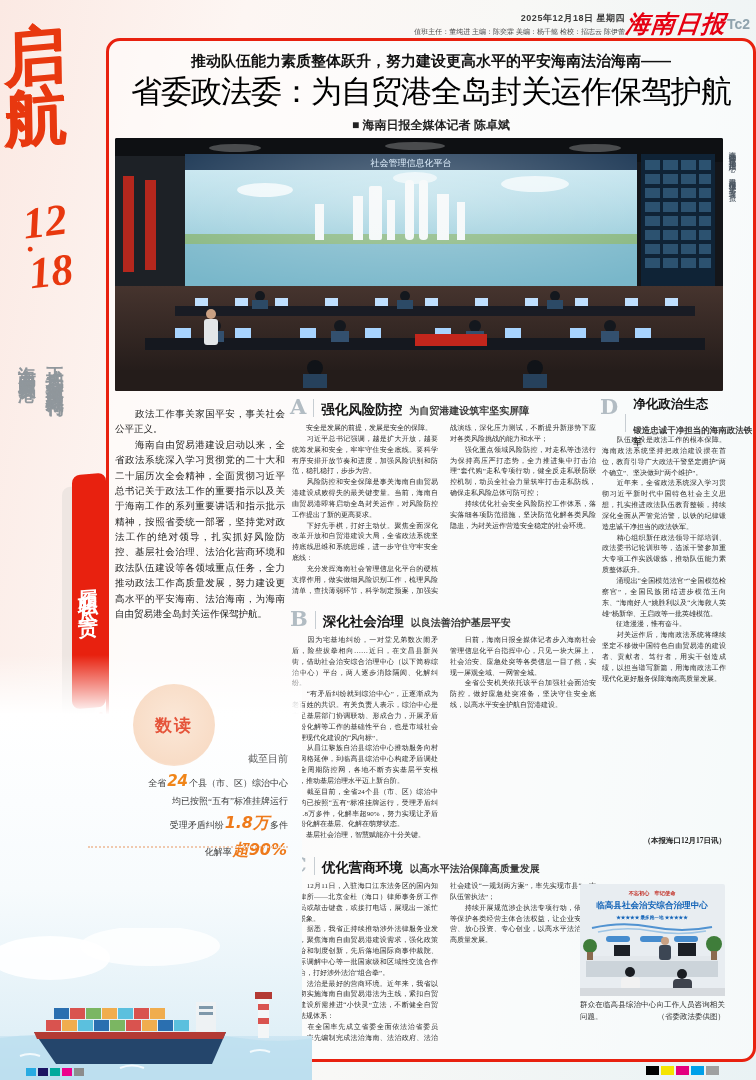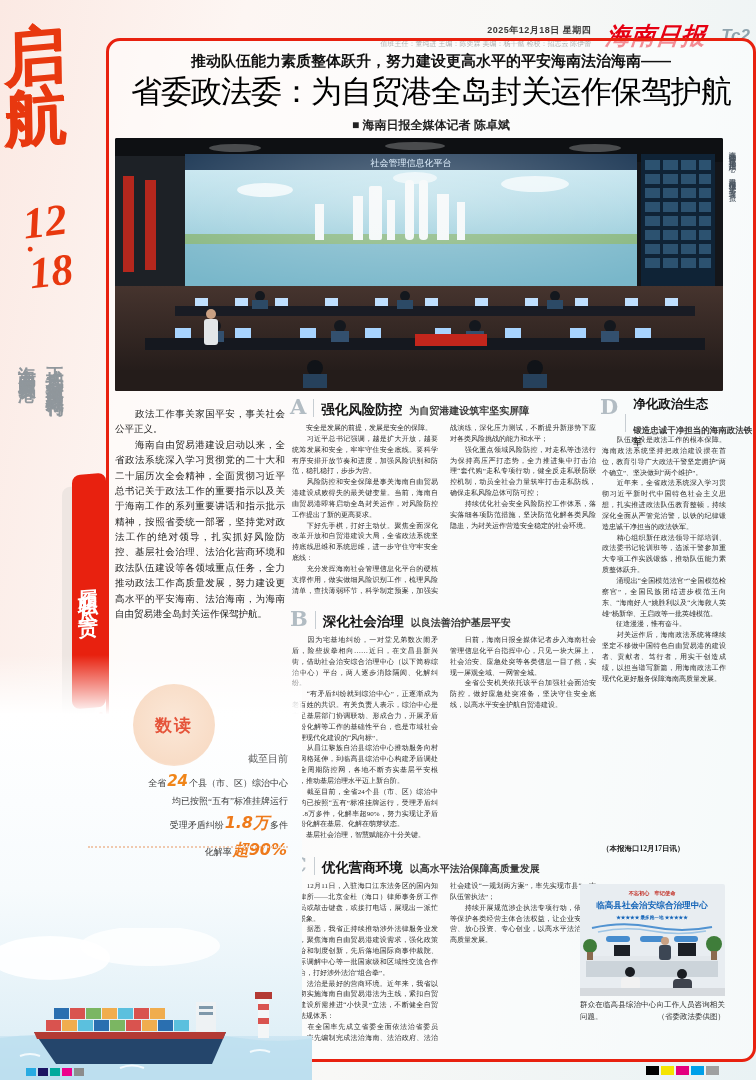--- a/index.html
+++ b/index.html
@@ -2,27 +2,27 @@
 <html><head>
 <meta charset="utf-8">
 <style>
   html,body{margin:0;padding:0;}
   body{background:#e9e9e9;font-family:"Liberation Sans",sans-serif;}
   .page{position:relative;width:756px;height:1080px;margin:0 auto;overflow:hidden;
         background:linear-gradient(100deg,#fbe9e3 0%,#fdf6f3 26%,#f8f8f6 55%,#e9f2f4 100%);}
   .abs{position:absolute;}
 
   
-  .hdr{top:20px;right:6px;display:flex;align-items:center;gap:15px;}
+  .hdr{top:8px;right:6px;display:flex;align-items:center;gap:1px;}
   .hdr-meta{display:flex;flex-direction:column;align-items:flex-end;gap:2px;}
   .hdr-date{font-size:9px;font-weight:bold;color:#3a3a3a;letter-spacing:.5px;}
   .hdr-staff{font-size:7px;color:#4a4a4a;}
   .masthead{font-family:"Liberation Serif",serif;font-size:24px;font-weight:900;color:#e60012;
             font-style:italic;letter-spacing:1px;transform:skewX(-6deg);}
-  .pageno{font-size:17px;font-weight:900;color:#8fa3ad;font-style:italic;}
+  .pageno{font-size:14px;font-weight:900;color:#8fa3ad;}
 
   
   .callig{left:4px;top:26px;color:#e8380f;font-family:"Liberation Serif",serif;
           font-weight:900;font-size:62px;line-height:.98;transform:rotate(-5deg) skewX(-4deg);
           text-shadow:1px 1px 0 #e8380f;}
   .bigdate{left:26px;top:206px;color:#e8380f;font-weight:900;font-style:italic;
            font-size:44px;line-height:.72;transform:rotate(-7deg);font-family:"Liberation Serif",serif;}
   .bigdate .dot{font-size:30px;line-height:.6;}
   .vnotes{left:12px;top:352px;height:336px;writing-mode:vertical-rl;
           font-size:18px;font-weight:700;color:#90979c;letter-spacing:3px;line-height:1.55;}
@@ -59,22 +59,22 @@
   .sec-body{column-count:2;column-gap:12px;column-fill:auto;font-size:7px;line-height:1.55;
             color:#2c2c2c;overflow:hidden;}
   .secA-h{left:181px;top:355px;} .secA-b{left:183px;top:382px;width:304px;height:174px;}
   .secB-h{left:181px;top:567px;} .secB-b{left:183px;top:594px;width:304px;height:214px;}
   .secC-h{left:181px;top:813px;} .secC-b{left:183px;top:840px;width:304px;height:168px;}
   .secD-h{left:491px;top:355px;align-items:flex-start;}
   .secD-h .stack{display:flex;flex-direction:column;gap:12px;}
   .secD-h .sec-title{font-size:12.5px;}
   .secD-h .sec-sub{font-size:8.5px;}
   .secD-b{left:493px;top:394px;width:124px;height:398px;column-count:1;font-size:7px;}
-  .secD-end{left:493px;top:795px;width:124px;font-size:7.5px;font-weight:bold;
-            color:#222;font-family:"Liberation Serif",serif;margin-top:8px;}
+  .secD-end{left:493px;top:795px;width:124px;text-align:right;font-size:7.5px;font-weight:bold;
+            color:#222;font-family:"Liberation Serif",serif;}
 
   
   .left-lower-bg{left:0;top:655px;width:302px;height:425px;
                  background:linear-gradient(180deg,rgba(255,255,255,0) 0%,#ffffff 14%,#f7fbfd 55%,#d9ecf5 100%);}
   .shudu-circle{left:133px;top:684px;width:82px;height:82px;border-radius:50%;
                 background:radial-gradient(circle at 50% 45%,#fbe8d8 0%,#f8dcc6 70%,rgba(248,220,198,0) 100%);
                 display:flex;align-items:center;justify-content:center;}
   .shudu-circle span{color:#e5543a;font-size:17px;font-weight:bold;letter-spacing:2px;
                      font-family:"Liberation Serif",serif;}
   .stats{left:84px;width:204px;text-align:right;font-family:"Liberation Serif",serif;color:#5c5c5c;}

